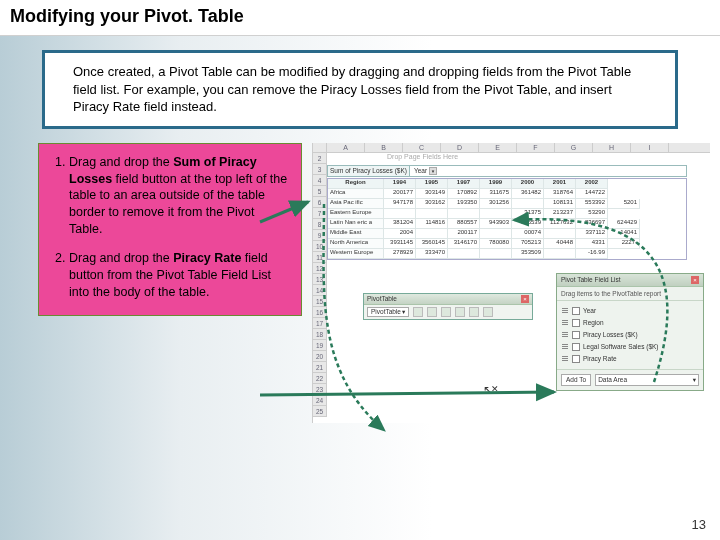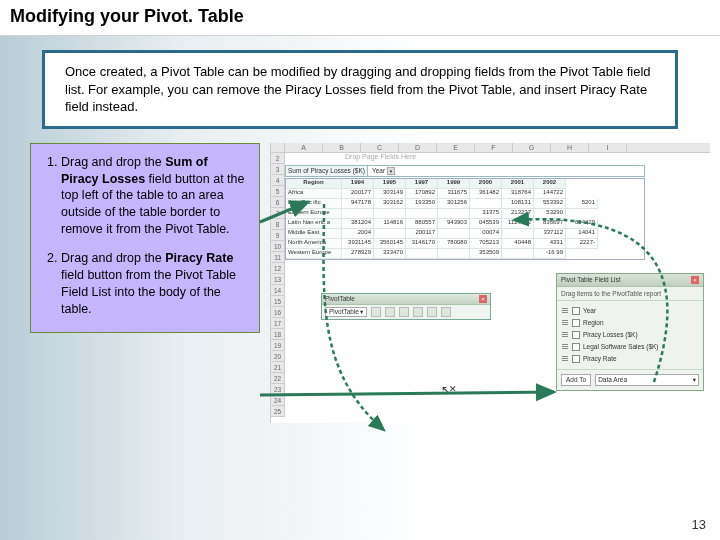--- a/index.html
+++ b/index.html
@@ -17,38 +17,39 @@
   }
   .titlebar h1 {
     font-size: 18px;
     font-weight: bold;
     color: #000;
   }
   .intro-box {
     margin: 14px 42px 14px 42px;
     border: 3px solid #2a6a8a;
     background: #fff;
-    padding: 10px 20px;
+    padding: 10px 28px;
     font-size: 13px;
     line-height: 1.35;
     color: #000;
   }
   .content-row {
     display: flex;
     padding: 0 10px 0 30px;
     gap: 10px;
     align-items: flex-start;
   }
   .steps {
-    width: 230px;
+    width: 264px;
     border: 1.5px solid #6a8a33;
-    background: #c4b5fd;
+    background: #ec4899;
     padding: 10px 12px 14px 12px;
     font-size: 12.5px;
     line-height: 1.35;
+    margin-left: 8px;
   }
   .steps ol { list-style: decimal; padding-left: 18px; }
   .steps li { margin-bottom: 12px; }
   .steps li:last-child { margin-bottom: 0; }
   .bold { font-weight: bold; }
 
   
   .excel {
     flex: 1;
     height: 280px;

